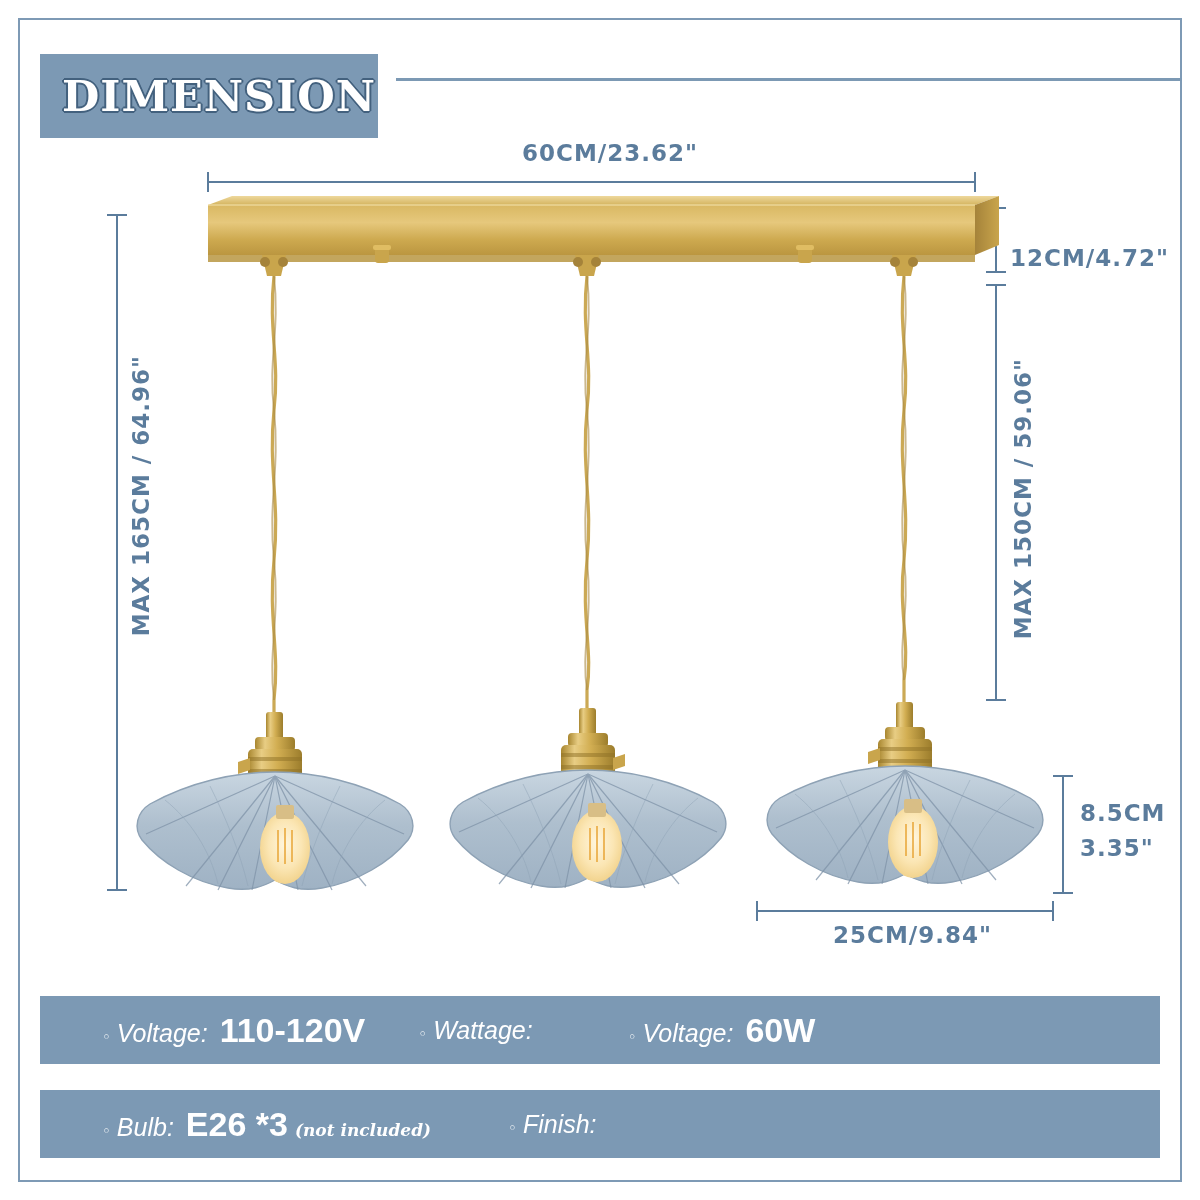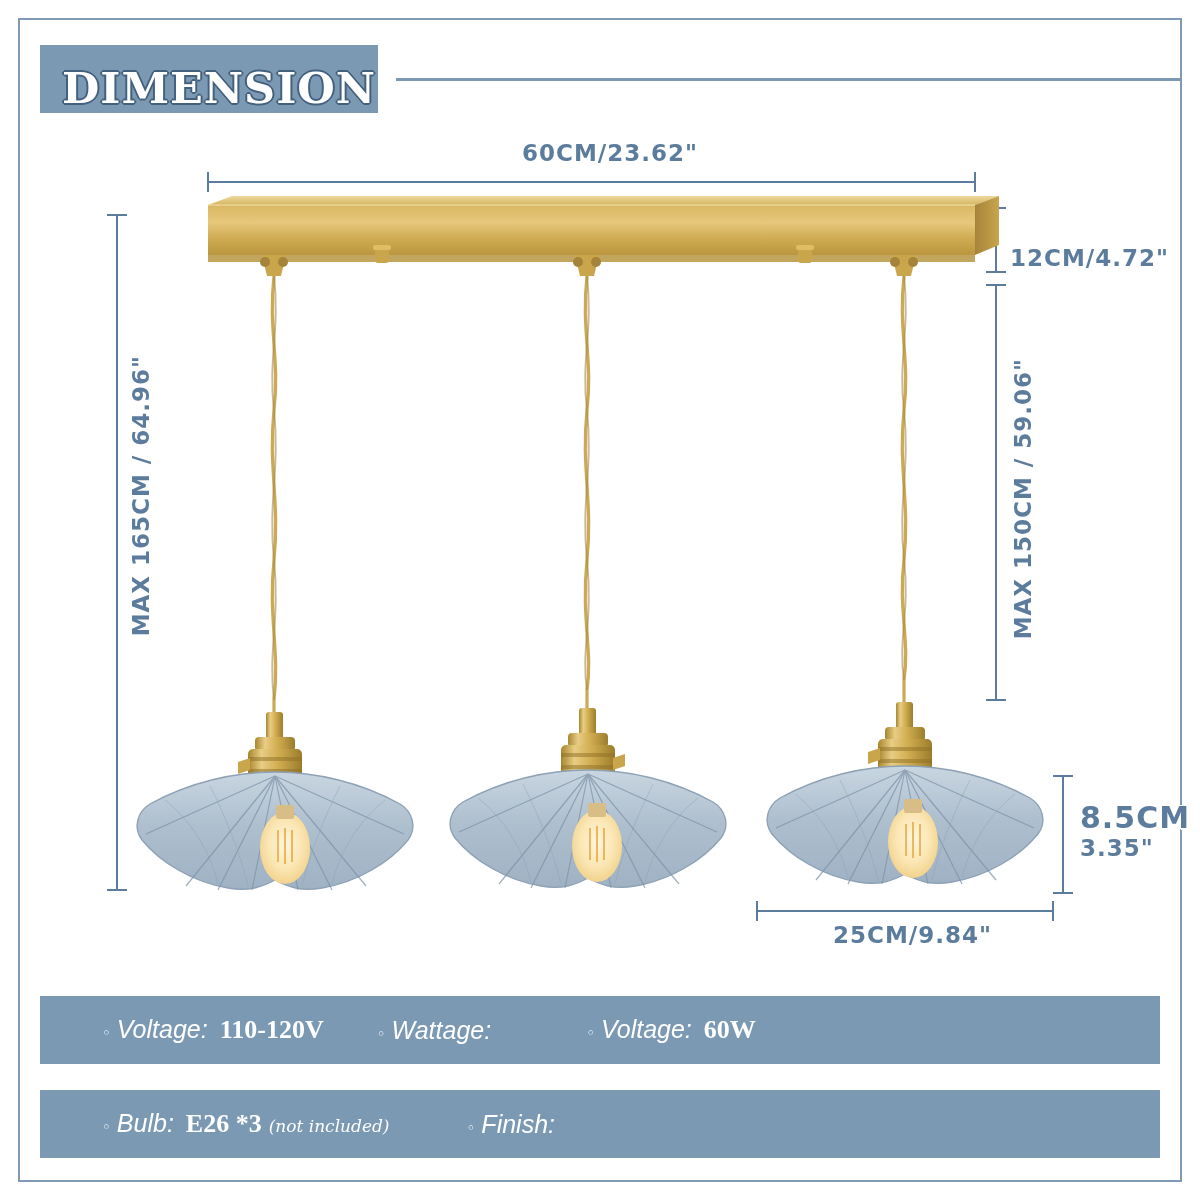--- a/index.html
+++ b/index.html
@@ -10,24 +10,24 @@
     position:relative;
     overflow:hidden;
   }
   .frame{
     position:absolute;left:18px;top:18px;width:1164px;height:1164px;
     border:2px solid #7e9ab5;
     box-sizing:border-box;
   }
   
   .title-box{
-    position:absolute;left:40px;top:45px;
-    width:338px;height:68px;
+    position:absolute;left:40px;top:54px;
+    width:338px;height:84px;
     background:#7c99b4;
-    display:flex;align-items:flex-end;
+    display:flex;align-items:center;
   }
   .title-text{
     font-family:"DejaVu Serif", serif;
     font-weight:bold;
     font-size:43px;
     letter-spacing:1px;
     color:#ffffff;
     margin-left:22px;
     text-shadow:
       2px 0 0 #43617e, -2px 0 0 #43617e, 0 2px 0 #43617e, 0 -2px 0 #43617e,
@@ -46,21 +46,21 @@
     letter-spacing:1px;
     white-space:nowrap;
     text-shadow:
       1.5px 0 0 #ffffff, -1.5px 0 0 #ffffff, 0 1.5px 0 #ffffff, 0 -1.5px 0 #ffffff,
       1px 1px 0 #ffffff, -1px -1px 0 #ffffff, 1px -1px 0 #ffffff, -1px 1px 0 #ffffff;
   }
   #dim-top{left:522px;top:140px;font-size:23px;}
   #dim-canopy-h{left:1010px;top:245px;font-size:23px;}
   #dim-left{left:128px;top:355px;font-size:23px;writing-mode:vertical-rl;text-orientation:mixed;transform:rotate(180deg);}
   #dim-right{left:1010px;top:358px;font-size:23px;writing-mode:vertical-rl;text-orientation:mixed;transform:rotate(180deg);}
-  #dim-shade-h1{left:1080px;top:800px;font-size:30px;}
+  #dim-shade-h1{left:1080px;top:800px;font-size:23px;}
   #dim-shade-h2{left:1080px;top:835px;font-size:23px;}
   #dim-shade-w{left:833px;top:922px;font-size:23px;}
 
   
   .specbar{
     position:absolute;
     background:#7c99b4;
     display:flex;align-items:center;
     color:#ffffff;
   }
@@ -70,24 +70,24 @@
     display:flex;align-items:baseline;
     font-family:"DejaVu Serif", serif;
   }
   .spec .bullet{
     font-size:15px;margin-right:6px;color:#ffffff;line-height:1;
   }
   .spec .k{
     font-size:25px;font-style:italic;font-family:Liberation Sans, sans-serif;
   }
   .spec .v{
-    font-size:26px;font-weight:bold;margin-left:12px;font-family:Liberation Serif, serif;
+    font-size:34px;font-weight:bold;margin-left:12px;font-family:Liberation Sans, sans-serif;
   }
   .spec .small{
-    font-size:17px;font-style:italic;font-weight:normal;margin-left:7px;
+    font-size:17px;font-style:italic;font-weight:bold;margin-left:7px;
   }
   #spec-voltage{margin-left:62px;}
   #spec-material{margin-left:53px;}
   #spec-wattage{margin-left:95px;}
   #spec-bulb{margin-left:62px;}
   #spec-finish{margin-left:77px;}
 </style>
 </head>
 <body>
 

